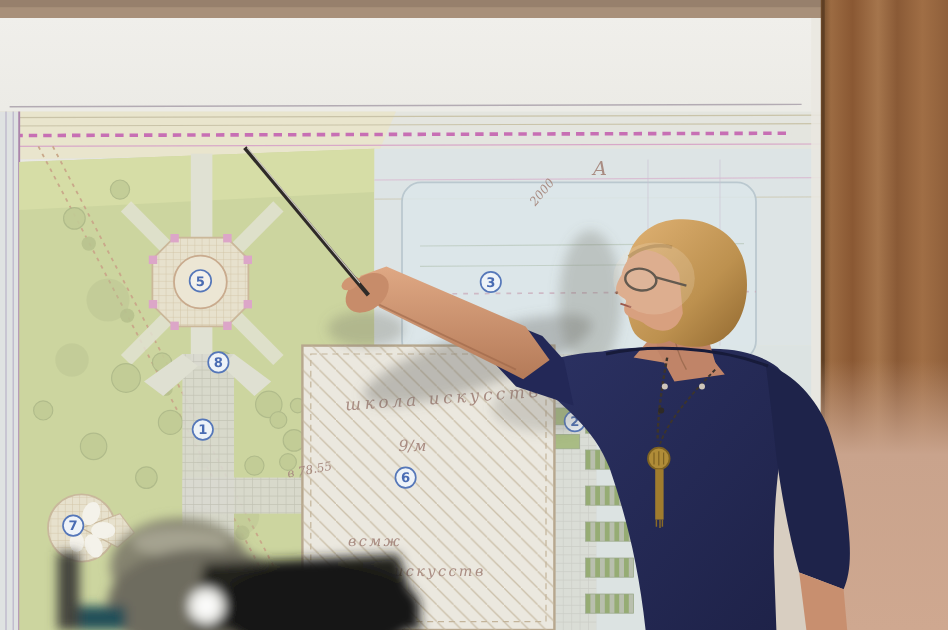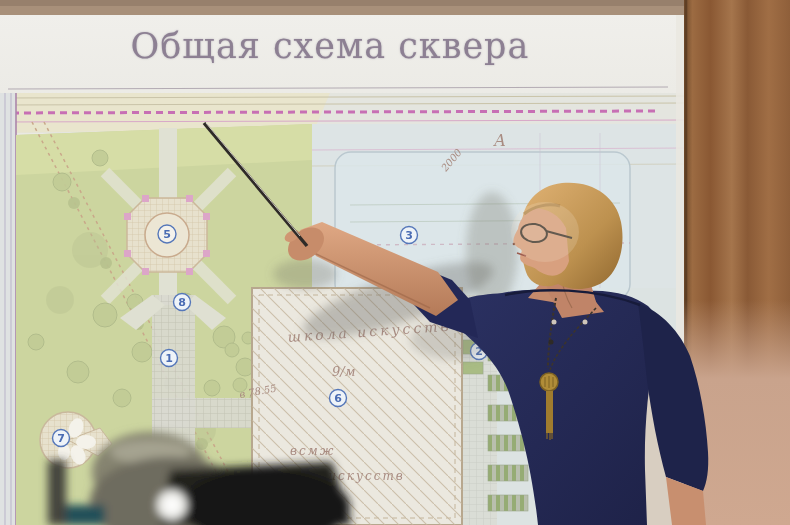--- a/index.html
+++ b/index.html
@@ -13,21 +13,20 @@
   svg{position:absolute;left:0;top:0;}
   .hand{font-family:"DejaVu Serif",serif;font-style:italic;fill:#a98c82;}
   .mknum{font-family:"DejaVu Sans",sans-serif;font-weight:bold;fill:#4a6cb3;}
 </style>
 </head>
 <body>
 
 <div class="scene">
 
   <div class="screen-bg"></div>
-  <div class="slide-title">Общая схема сквера</div>
 
   <svg width="790" height="525" viewBox="0 0 790 525">
     <defs>
       <pattern id="hatch" width="14" height="14" patternUnits="userSpaceOnUse">
         <path d="M0,0 l14,14" stroke="#c3b59b" stroke-width="1.1"></path>
       </pattern>
       <pattern id="gridPat" width="7" height="7" patternUnits="userSpaceOnUse">
         <rect width="7" height="7" fill="#d9d9d0"></rect>
         <path d="M0,0 h7 M0,0 v7" stroke="#c1c1b6" stroke-width="1"></path>
       </pattern>

